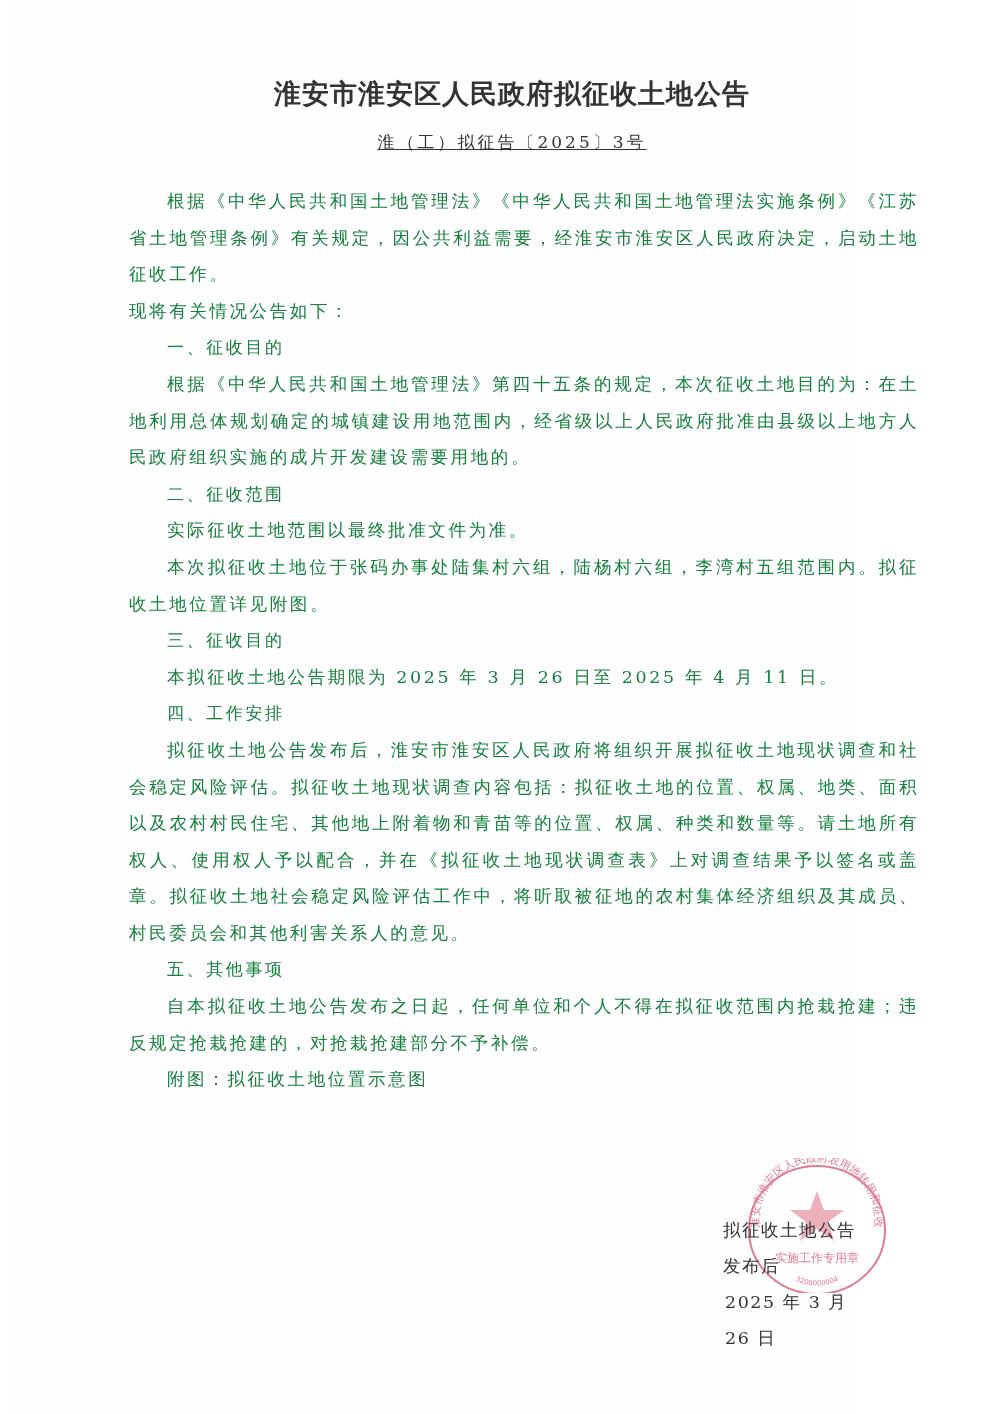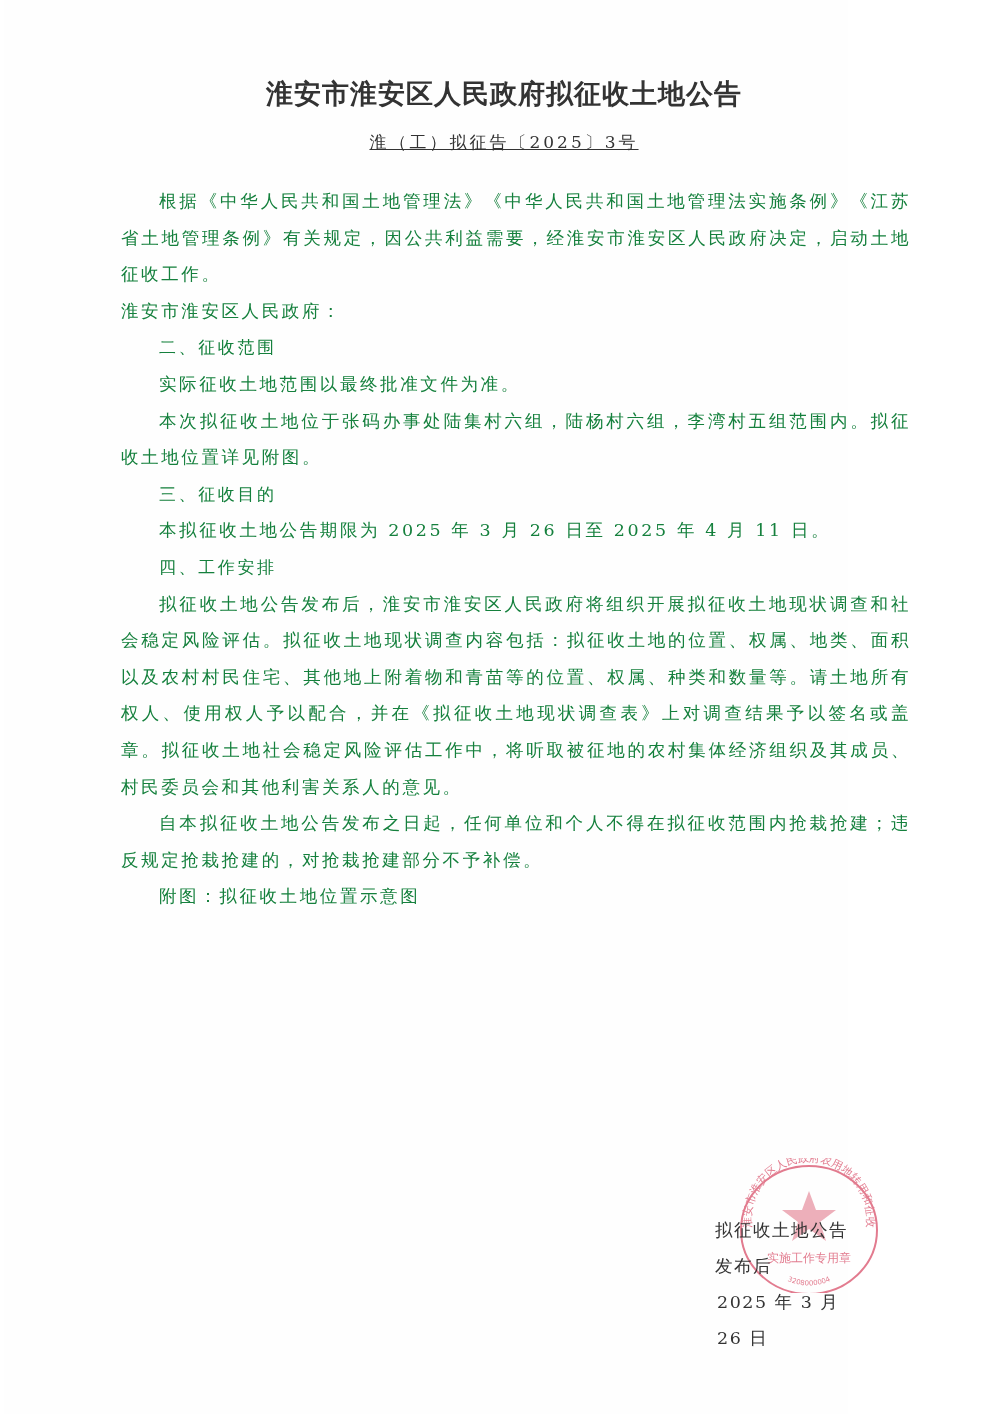--- a/index.html
+++ b/index.html
@@ -10,21 +10,21 @@
   body {
     width: 1000px;
     height: 1414px;
     position: relative;
     overflow: hidden;
     font-family: "DejaVu Serif", "Liberation Serif", serif;
     color: #2a2a2a;
   }
   .page {
     position: absolute;
-    left: 4px; top: 0;
+    left: 12px; top: 0;
     width: 844px; height: 1414px;
     background: #fefefe;
   }
   .title {
     position: absolute;
     left: 0; width: 1000px;
     top: 76px;
     text-align: center;
     font-family: "DejaVu Sans", "Liberation Sans", sans-serif;
     font-weight: bold;
@@ -79,33 +79,36 @@
 </head>
 <body>
 
 <div class="page">
 
   <div class="title">淮安市淮安区人民政府拟征收土地公告</div>
   <div class="docno">淮（工）拟征告〔2025〕3号</div>
 
   <div class="body">
     <p class="p">根据《中华人民共和国土地管理法》《中华人民共和国土地管理法实施条例》《江苏省土地管理条例》有关规定，因公共利益需要，经淮安市淮安区人民政府决定，启动土地征收工作。</p>
-    <p class="p noindent">淮安市淮安区人民政府：</p>
+    <p class="p noindent">现将有关情况公告如下：</p>
 
+    <p class="h">一、征收目的</p>
+    <p class="p">根据《中华人民共和国土地管理法》第四十五条的规定，本次征收土地目的为：在土地利用总体规划确定的城镇建设用地范围内，经省级以上人民政府批准由县级以上地方人民政府组织实施的成片开发建设需要用地的。</p>
 
     <p class="h">二、征收范围</p>
     <p class="p">实际征收土地范围以最终批准文件为准。</p>
     <p class="p">本次拟征收土地位于张码办事处陆集村六组，陆杨村六组，李湾村五组范围内。拟征收土地位置详见附图。</p>
 
     <p class="h">三、征收目的</p>
     <p class="p">本拟征收土地公告期限为 2025 年 3 月 26 日至 2025 年 4 月 11 日。</p>
 
     <p class="h">四、工作安排</p>
     <p class="p">拟征收土地公告发布后，淮安市淮安区人民政府将组织开展拟征收土地现状调查和社会稳定风险评估。拟征收土地现状调查内容包括：拟征收土地的位置、权属、地类、面积以及农村村民住宅、其他地上附着物和青苗等的位置、权属、种类和数量等。请土地所有权人、使用权人予以配合，并在《拟征收土地现状调查表》上对调查结果予以签名或盖章。拟征收土地社会稳定风险评估工作中，将听取被征地的农村集体经济组织及其成员、村民委员会和其他利害关系人的意见。</p>
 
+    <p class="h">五、其他事项</p>
     <p class="p">自本拟征收土地公告发布之日起，任何单位和个人不得在拟征收范围内抢栽抢建；违反规定抢栽抢建的，对抢栽抢建部分不予补偿。</p>
 
     <p class="p">附图：拟征收土地位置示意图</p>
   </div>
 
   <svg class="seal" viewBox="0 0 170 135">
     <defs>
       <path id="sealTopArc" d="M 30 80 A 58 58 0 1 1 140 80"></path>
       <path id="sealBotArc" d="M 48 112 A 52 52 0 0 0 122 112"></path>
     </defs>

